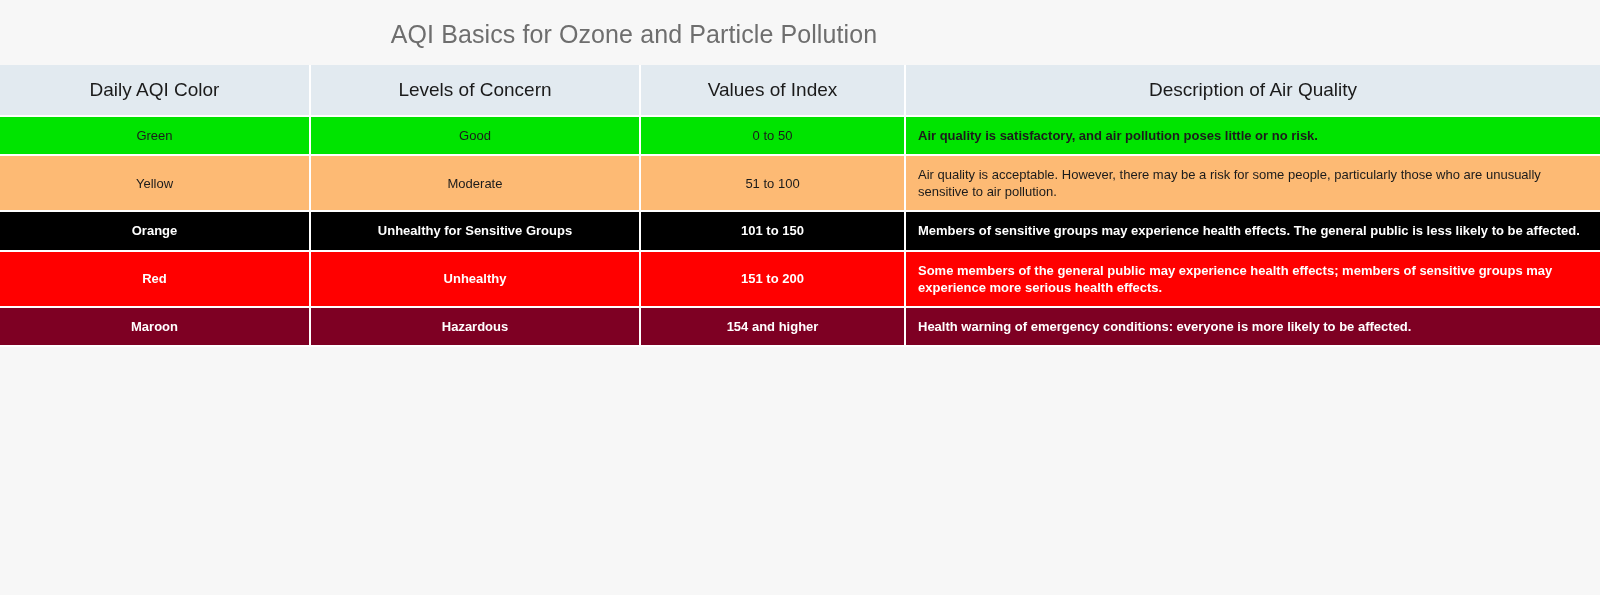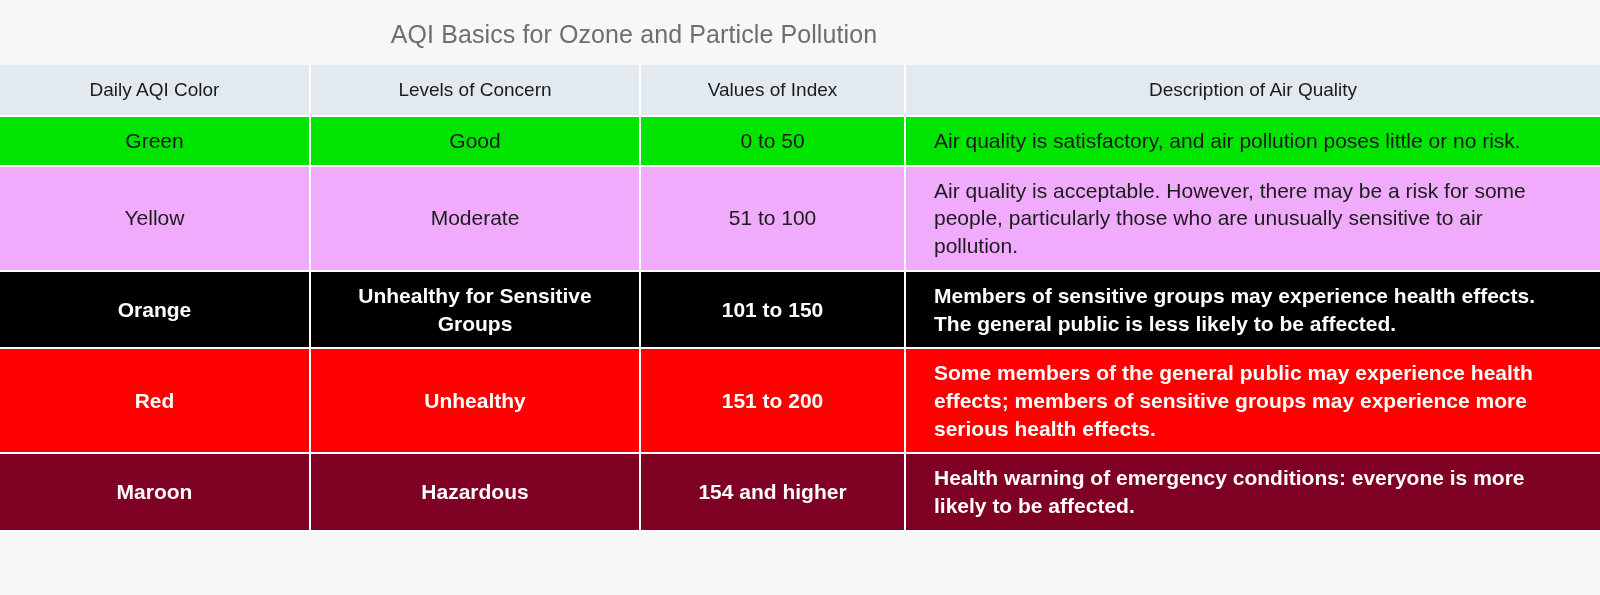--- a/index.html
+++ b/index.html
@@ -46,23 +46,23 @@
     font-size: 19px;
     font-weight: 400;
     text-align: center;
     padding: 14px 3px;
     border-right: 2px solid #ffffff;
     border-bottom: 2px solid #ffffff;
   }
   table.aqi th:last-child { border-right: none; }
 
   table.aqi td {
-    font-size: 21px;
+    font-size: 13px;
     vertical-align: middle;
-    padding: 10px 28px;
+    padding: 10px 12px;
     border-right: 2px solid #ffffff;
     border-bottom: 2px solid #ffffff;
     line-height: 1.32;
   }
   table.aqi td:last-child { border-right: none; }
 
   td.color-cell, td.level-cell, td.values-cell {
     text-align: center;
   }
   td.desc-cell {
@@ -78,21 +78,21 @@
 
   tr.row-light td.color-cell,
   tr.row-light td.level-cell,
   tr.row-light td.values-cell { font-weight: bold; }
 
   tr.row-dark td.color-cell,
   tr.row-dark td.level-cell,
   tr.row-dark td.values-cell { font-weight: 400; }
 
   
-  tr.r-green td { color: #1b1b1b; font-weight: 400; }
+  tr.r-green td { color: #1b1b1b; font-weight: 700; }
   tr.r-yellow td { color: #1b1b1b; font-weight: 400; }
 </style>
 </head>
 <body>
 
 <div class="page">
 
   <div class="title">AQI Basics for Ozone and Particle Pollution</div>
 
   <table class="aqi">
@@ -112,21 +112,21 @@
     </thead>
     <tbody>
 
       <tr class="row-dark r-green" style="background-color: rgb(0, 228, 0);">
         <td class="color-cell">Green</td>
         <td class="level-cell">Good</td>
         <td class="values-cell">0 to 50</td>
         <td class="desc-cell">Air quality is satisfactory, and air pollution poses little or no risk.</td>
       </tr>
 
-      <tr class="row-dark r-yellow" style="background-color: #f0abfc; border-radius: 12px;">
+      <tr class="row-dark r-yellow" style="background-color: #fdba74; border-radius: 12px;">
         <td class="color-cell">Yellow</td>
         <td class="level-cell">Moderate</td>
         <td class="values-cell">51 to 100</td>
         <td class="desc-cell">Air quality is acceptable. However, there may be a risk for some people, particularly those who are unusually sensitive to air pollution.</td>
       </tr>
 
       <tr class="row-light" style="background-color: #000000;">
         <td class="color-cell">Orange</td>
         <td class="level-cell">Unhealthy for Sensitive Groups</td>
         <td class="values-cell">101 to 150</td>

